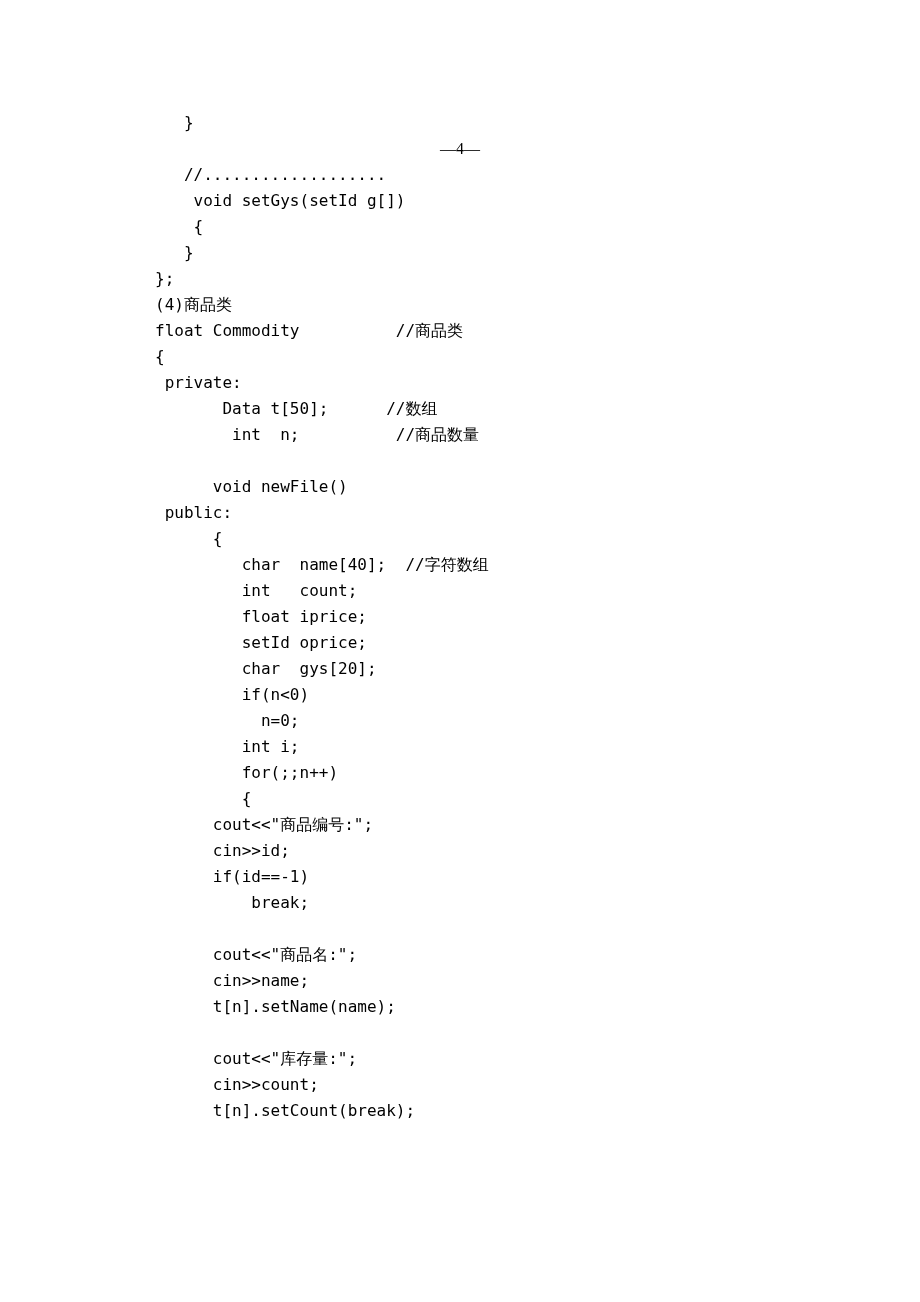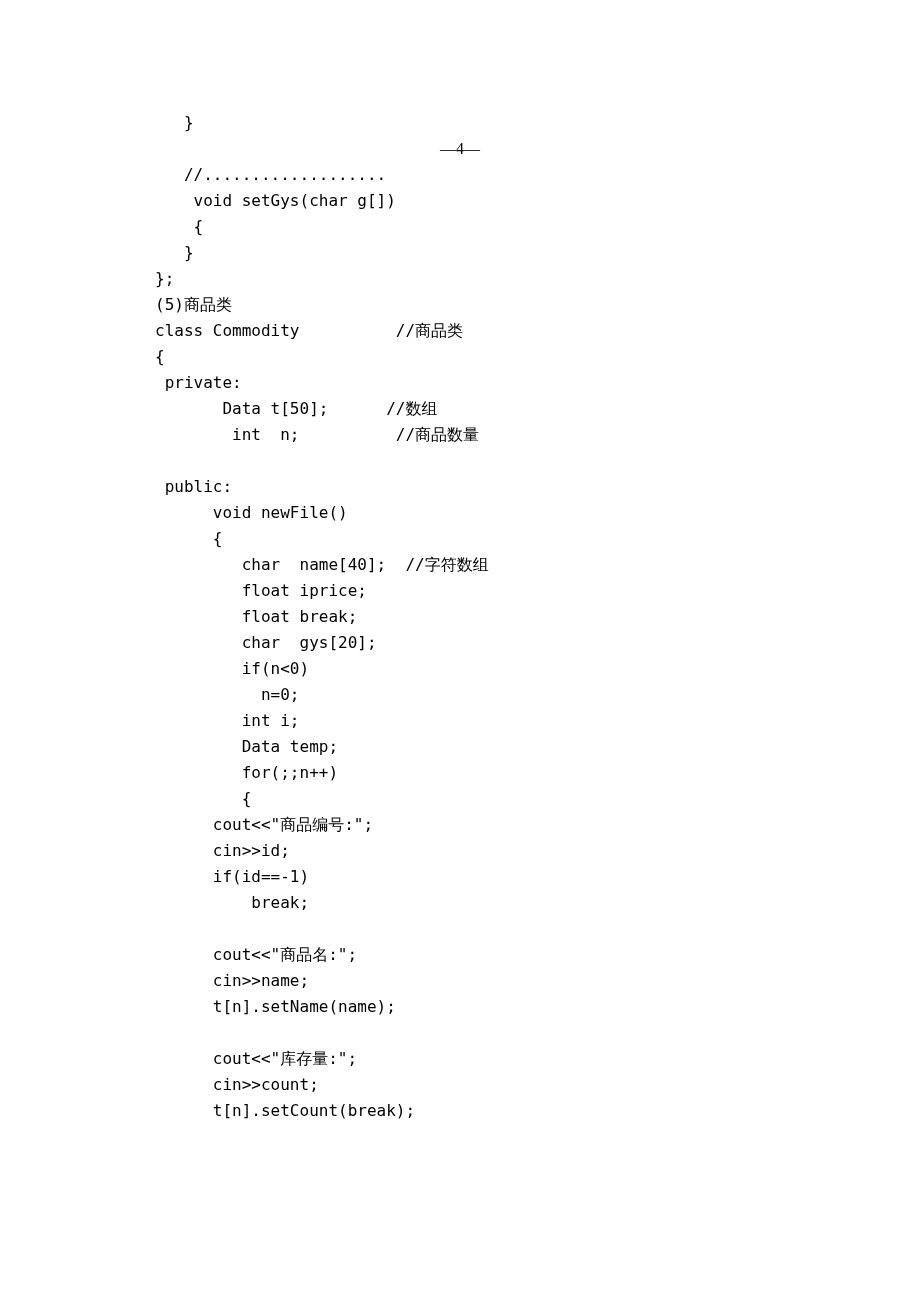--- a/index.html
+++ b/index.html
@@ -26,42 +26,42 @@
       white-space: pre;
     }
   </style>
 </head>
 <body>
 
 <div class="page" id="page-container">
     <div class="code-line">   }</div>
     <div class="page-num">—4—</div>
     <div class="code-line">   //...................</div>
-    <div class="code-line">    void setGys(char g[])</div>
+    <div class="code-line">    void setGys(setId g[])</div>
     <div class="code-line">    {</div>
     <div class="code-line">   }</div>
     <div class="code-line">};</div>
-    <div class="code-line">(5)商品类</div>
-    <div class="code-line">class Commodity          //商品类</div>
+    <div class="code-line">(4)商品类</div>
+    <div class="code-line">float Commodity          //商品类</div>
     <div class="code-line">{</div>
     <div class="code-line"> private:</div>
     <div class="code-line">       Data t[50];      //数组</div>
     <div class="code-line">        int  n;          //商品数量</div>
     <div class="code-line">&nbsp;</div>
+    <div class="code-line">      void newFile()</div>
     <div class="code-line"> public:</div>
-    <div class="code-line">      void newFile()</div>
     <div class="code-line">      {</div>
     <div class="code-line">         char  name[40];  //字符数组</div>
+    <div class="code-line">         int   count;</div>
     <div class="code-line">         float iprice;</div>
-    <div class="code-line">         float break;</div>
+    <div class="code-line">         setId oprice;</div>
     <div class="code-line">         char  gys[20];</div>
     <div class="code-line">         if(n&lt;0)</div>
     <div class="code-line">           n=0;</div>
     <div class="code-line">         int i;</div>
-    <div class="code-line">         Data temp;</div>
     <div class="code-line">         for(;;n++)</div>
     <div class="code-line">         {</div>
     <div class="code-line">      cout&lt;&lt;"商品编号:";</div>
     <div class="code-line">      cin&gt;&gt;id;</div>
     <div class="code-line">      if(id==-1)</div>
     <div class="code-line">          break;</div>
     <div class="code-line">&nbsp;</div>
     <div class="code-line">      cout&lt;&lt;"商品名:";</div>
     <div class="code-line">      cin&gt;&gt;name;</div>
     <div class="code-line">      t[n].setName(name);</div>

